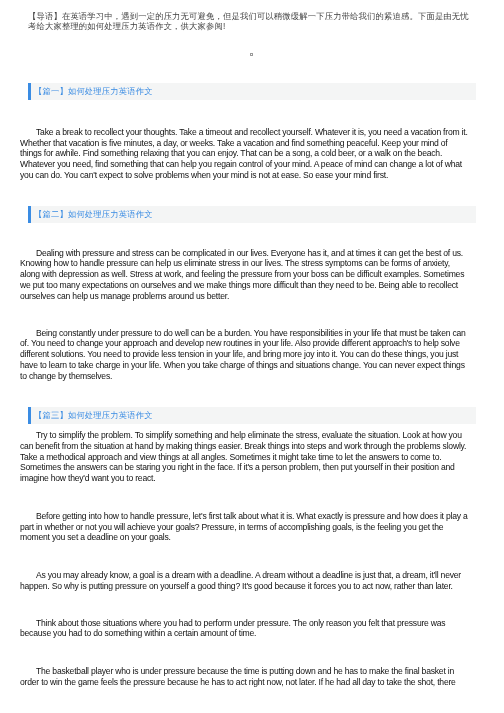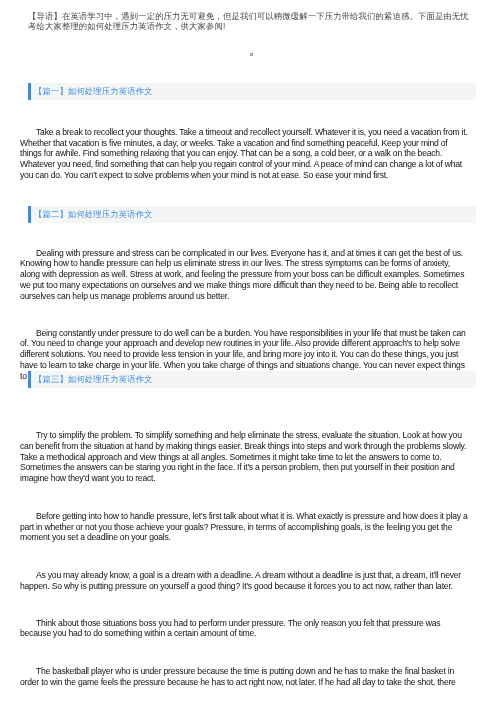--- a/index.html
+++ b/index.html
@@ -36,19 +36,19 @@
   <p class="intro">【导语】在英语学习中，遇到一定的压力无可避免，但是我们可以稍微缓解一下压力带给我们的紧迫感。下面是由无忧考给大家整理的如何处理压力英语作文，供大家参阅!</p>
   <div class="imgmark"></div>
 
   <div class="heading" style="top:82.8px">【篇一】如何处理压力英语作文</div>
   <p class="para" style="top:122.8px">Take a break to recollect your thoughts. Take a timeout and recollect yourself. Whatever it is, you need a vacation from it. Whether that vacation is five minutes, a day, or weeks. Take a vacation and find something peaceful. Keep your mind of things for awhile. Find something relaxing that you can enjoy. That can be a song, a cold beer, or a walk on the beach. Whatever you need, find something that can help you regain control of your mind. A peace of mind can change a lot of what you can do. You can't expect to solve problems when your mind is not at ease. So ease your mind first.</p>
 
   <div class="heading" style="top:206px">【篇二】如何处理压力英语作文</div>
   <p class="para" style="top:243.7px">Dealing with pressure and stress can be complicated in our lives. Everyone has it, and at times it can get the best of us. Knowing how to handle pressure can help us eliminate stress in our lives. The stress symptoms can be forms of anxiety, along with depression as well. Stress at work, and feeling the pressure from your boss can be difficult examples. Sometimes we put too many expectations on ourselves and we make things more difficult than they need to be. Being able to recollect ourselves can help us manage problems around us better.</p>
   <p class="para" style="top:323.6px">Being constantly under pressure to do well can be a burden. You have responsibilities in your life that must be taken can of. You need to change your approach and develop new routines in your life. Also provide different approach's to help solve different solutions. You need to provide less tension in your life, and bring more joy into it. You can do these things, you just have to learn to take charge in your life. When you take charge of things and situations change. You can never expect things to change by themselves.</p>
 
-  <div class="heading" style="top:371px">【篇三】如何处理压力英语作文</div>
+  <div class="heading" style="top:407px">【篇三】如何处理压力英语作文</div>
   <p class="para" style="top:426.2px">Try to simplify the problem. To simplify something and help eliminate the stress, evaluate the situation. Look at how you can benefit from the situation at hand by making things easier. Break things into steps and work through the problems slowly. Take a methodical approach and view things at all angles. Sometimes it might take time to let the answers to come to. Sometimes the answers can be staring you right in the face. If it's a person problem, then put yourself in their position and imagine how they'd want you to react.</p>
-  <p class="para" style="top:506.9px">Before getting into how to handle pressure, let's first talk about what it is. What exactly is pressure and how does it play a part in whether or not you those achieve your goals? Pressure, in terms of accomplishing goals, is the feeling you get the moment you set a deadline on your goals.</p>
+  <p class="para" style="top:506.9px">Before getting into how to handle pressure, let's first talk about what it is. What exactly is pressure and how does it play a part in whether or not you will achieve your goals? Pressure, in terms of accomplishing goals, is the feeling you get the moment you set a deadline on your goals.</p>
   <p class="para" style="top:565.9px">As you may already know, a goal is a dream with a deadline. A dream without a deadline is just that, a dream, it'll never happen. So why is putting pressure on yourself a good thing? It's good because it forces you to act now, rather than later.</p>
-  <p class="para" style="top:613.7px">Think about those situations boss you had to perform under pressure. The only reason you felt that pressure was because you had to do something within a certain amount of time.</p>
+  <p class="para" style="top:613.7px">Think about those situations where you had to perform under pressure. The only reason you felt that pressure was because you had to do something within a certain amount of time.</p>
   <p class="para" style="top:661.8px">The basketball player who is under pressure because the time is putting down and he has to make the final basket in order to win the game feels the pressure because he has to act right now, not later. If he had all day to take the shot, there</p>
 </div>
 
 </body></html>

